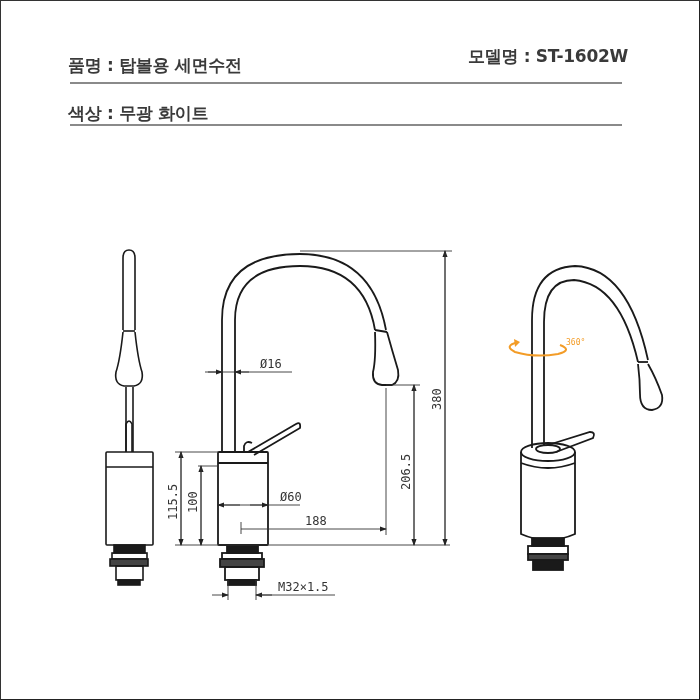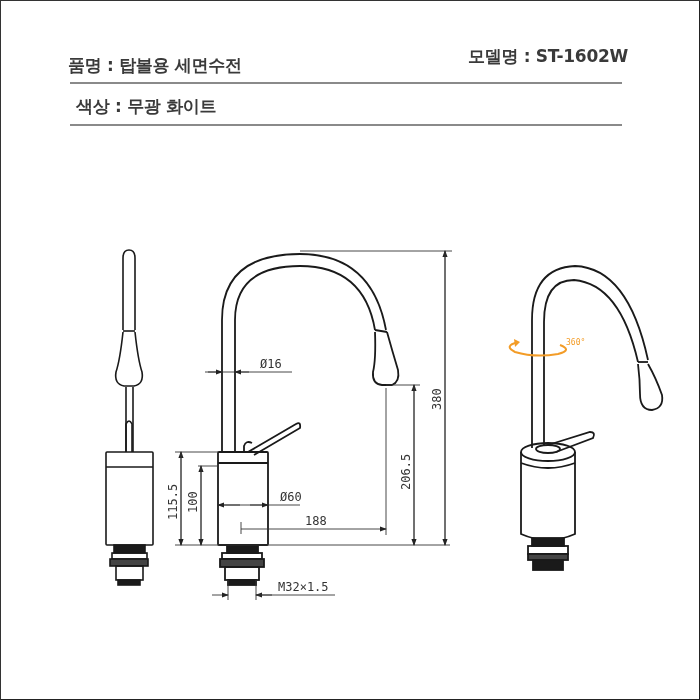--- a/index.html
+++ b/index.html
@@ -12,21 +12,21 @@
   svg text { font-family: "DejaVu Sans Mono", "Liberation Mono", monospace; }
 </style>
 </head>
 <body>
 
 <div class="frame"></div>
 
 <div class="hdr" style="left:68px; top:54px;">품명 : 탑볼용 세면수전</div>
 <div class="hdr" style="left:468px; top:45px;">모델명 : ST-1602W</div>
 <div class="rule" style="left:70px; top:82px; width:552px;"></div>
-<div class="hdr" style="left:68px; top:95px;margin-left:8px;">색상 : 무광 화이트</div>
+<div class="hdr" style="left:68px; top:102px;">색상 : 무광 화이트</div>
 <div class="rule" style="left:70px; top:124px; width:552px;"></div>
 
 <svg width="700" height="700" style="position:absolute;left:0;top:0;">
   <defs>
     <marker id="arr" markerWidth="8" markerHeight="6" refX="7" refY="3" orient="auto">
       <path d="M0,0 L8,3 L0,6 z" fill="#222"></path>
     </marker>
     <marker id="arrS" markerWidth="8" markerHeight="6" refX="1" refY="3" orient="auto">
       <path d="M8,0 L0,3 L8,6 z" fill="#222"></path>
     </marker>

